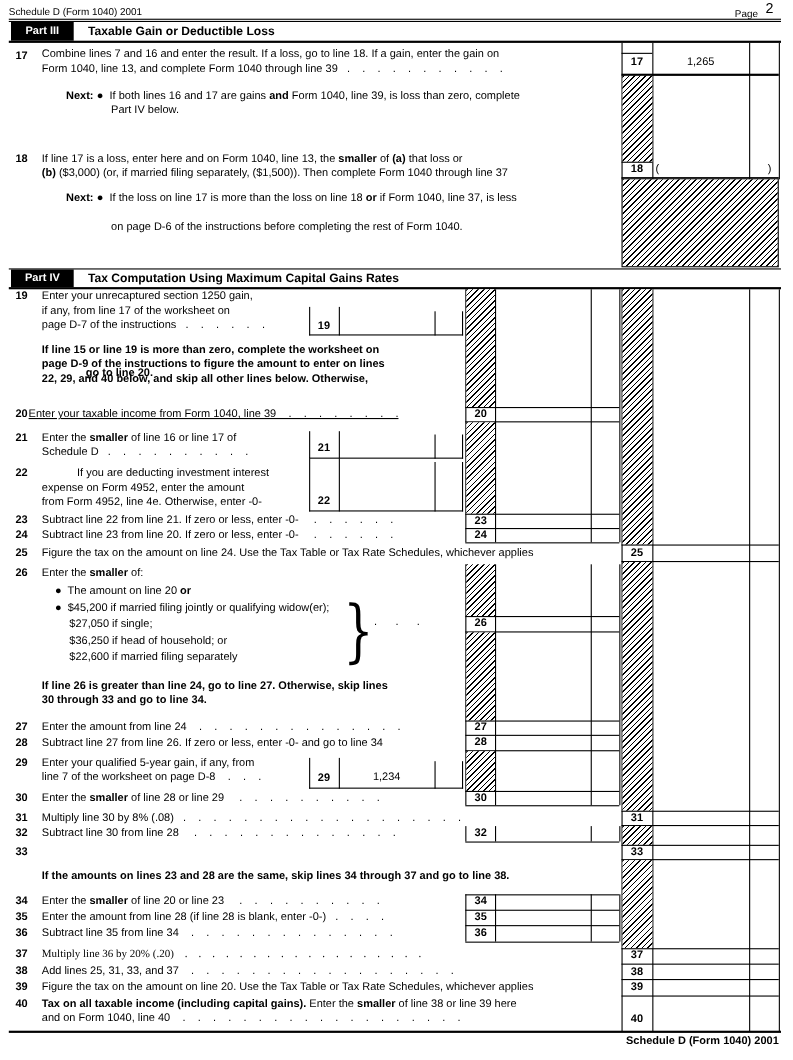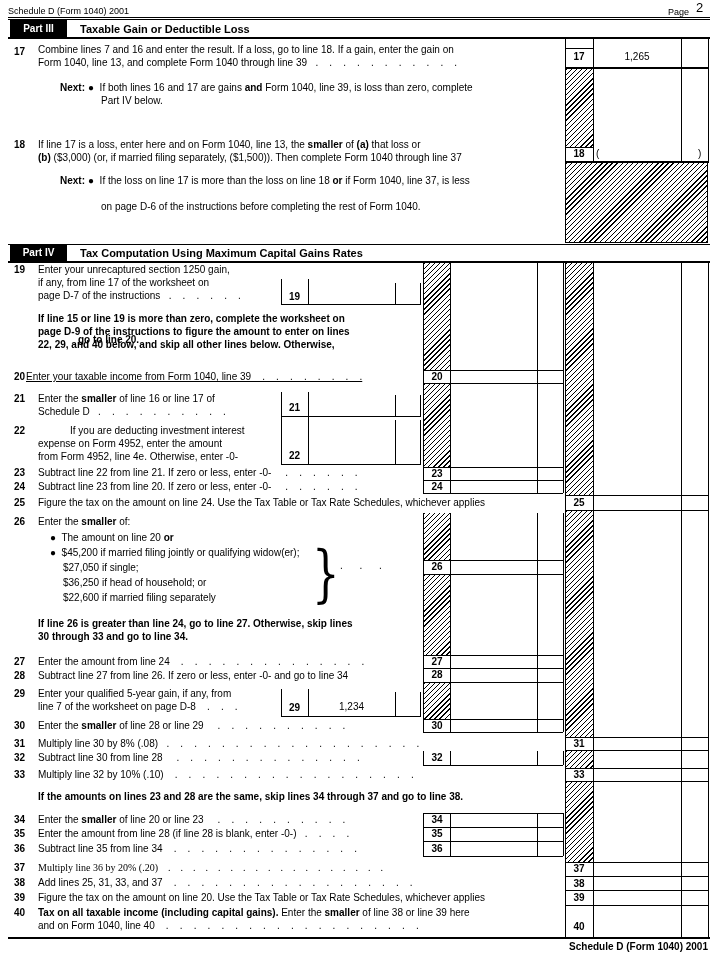--- a/index.html
+++ b/index.html
@@ -129,21 +129,20 @@
   <div class="margin-num" style="top:688px;">29</div>
   <div class="t" style="left:38px;top:688px;"><span>Enter your qualified 5-year gain, if any, from</span></div>
   <div class="t" style="left:38px;top:701px;"><span>line 7 of the worksheet on page D-8    .    .    .</span></div>
   <div class="margin-num" style="top:720px;">30</div>
   <div class="t" style="left:38px;top:720px;"><span>Enter the </span><span style="font-weight: bold;">smaller</span><span> of line 28 or line 29     .    .    .    .    .    .    .    .    .    .</span></div>
   <div class="margin-num" style="top:738px;">31</div>
   <div class="t" style="left:38px;top:738px;"><span>Multiply line 30 by 8% (.08)   .    .    .    .    .    .    .    .    .    .    .    .    .    .    .    .    .    .    .</span></div>
   <div class="margin-num" style="top:752px;">32</div>
   <div class="t" style="left:38px;top:752px;"><span>Subtract line 30 from line 28     .    .    .    .    .    .    .    .    .    .    .    .    .    .</span></div>
   <div class="margin-num" style="top:769px;">33</div>
-  <div class="t" style="left:38px;top:769px;"><span>Multiply line 32 by 10% (.10)    .    .    .    .    .    .    .    .    .    .    .    .    .    .    .    .    .    .</span></div>
 
   <div class="t" style="left:38px;top:791px;"><span style="font-weight: bold;">If the amounts on lines 23 and 28 are the same, skip lines 34 through 37 and go to line 38.</span></div>
 
   <div class="margin-num" style="top:814px;">34</div>
   <div class="t" style="left:38px;top:814px;"><span>Enter the </span><span style="font-weight: bold;">smaller</span><span> of line 20 or line 23     .    .    .    .    .    .    .    .    .    .</span></div>
   <div class="margin-num" style="top:828px;">35</div>
   <div class="t" style="left:38px;top:828px;"><span>Enter the amount from line 28 (if line 28 is blank, enter -0-)   .    .    .    .</span></div>
   <div class="margin-num" style="top:843px;">36</div>
   <div class="t" style="left:38px;top:843px;"><span>Subtract line 35 from line 34    .    .    .    .    .    .    .    .    .    .    .    .    .    .</span></div>
   <div class="margin-num" style="top:862px;">37</div>

